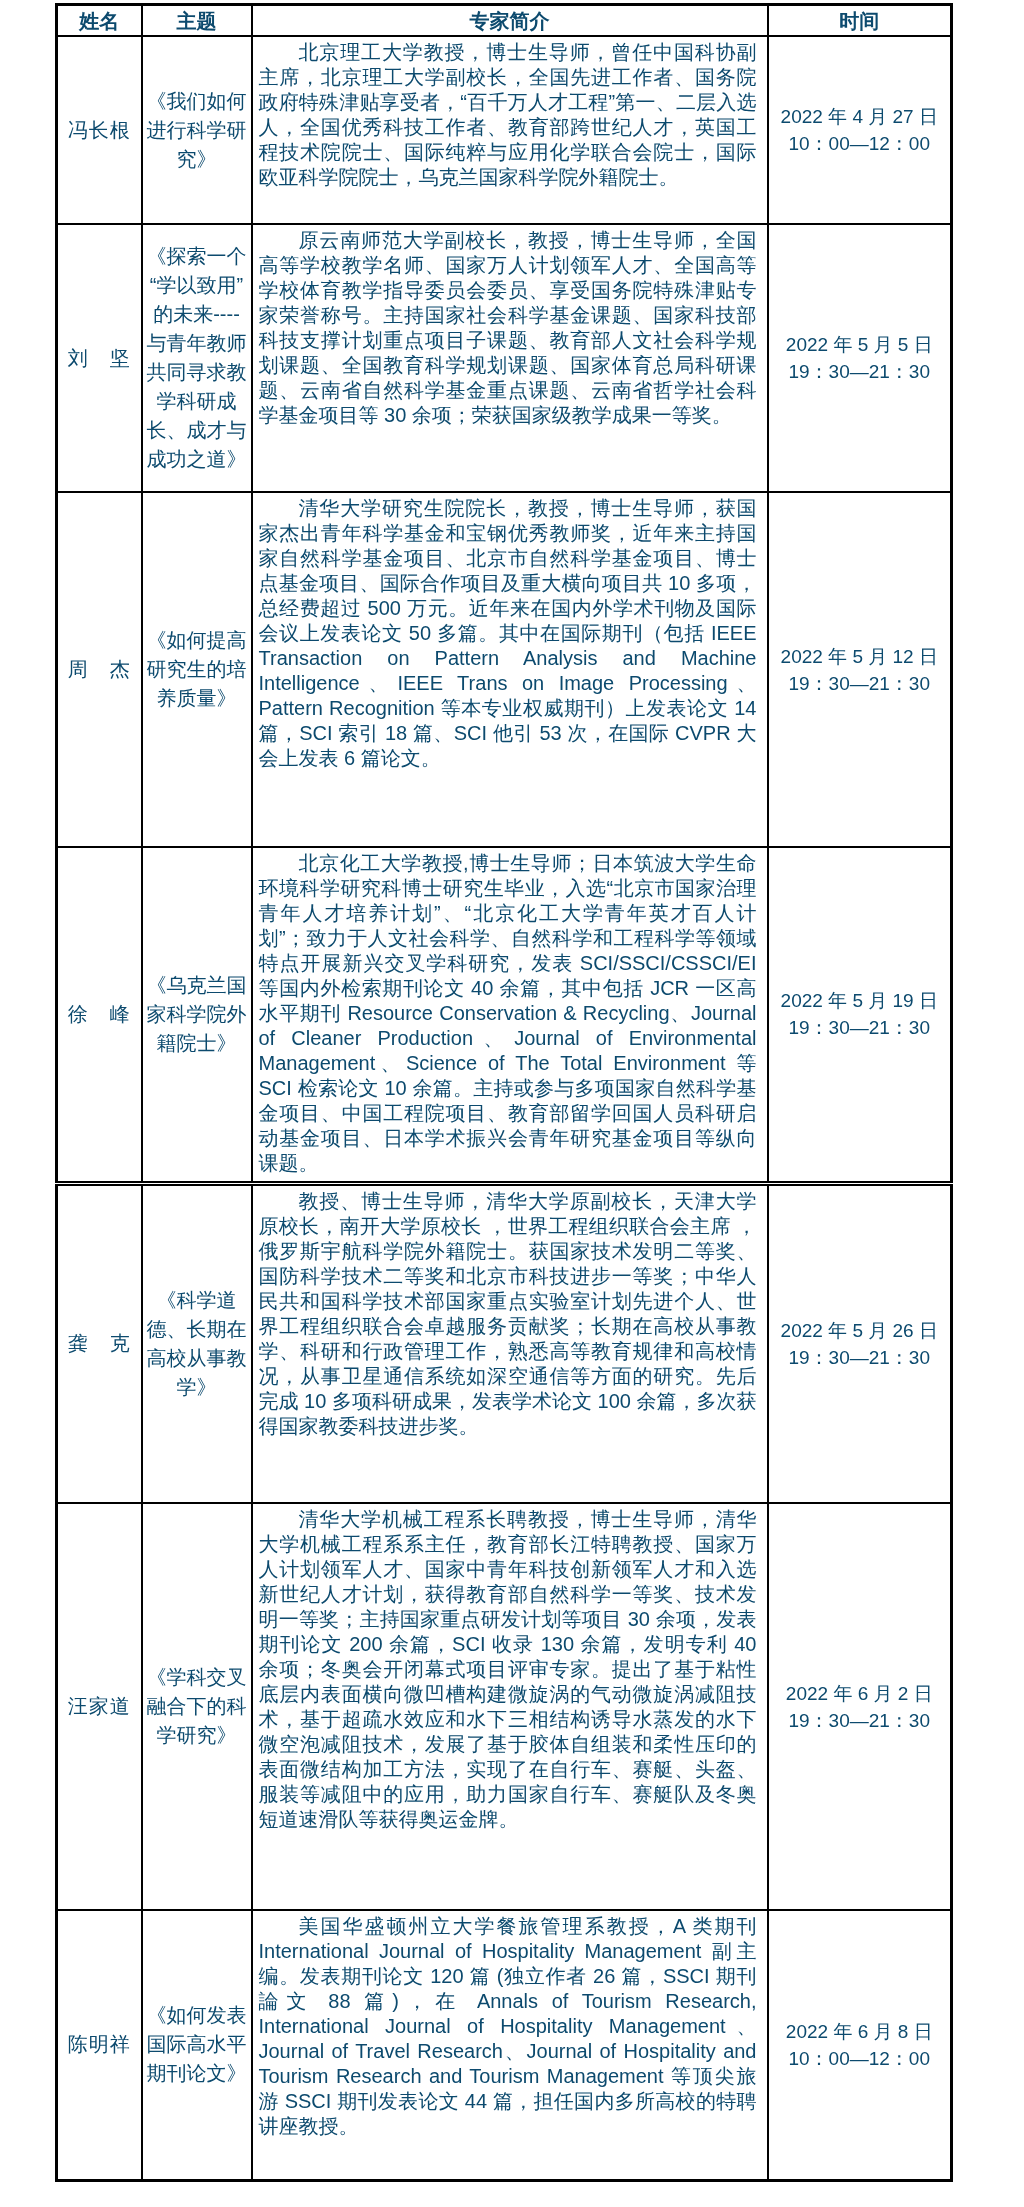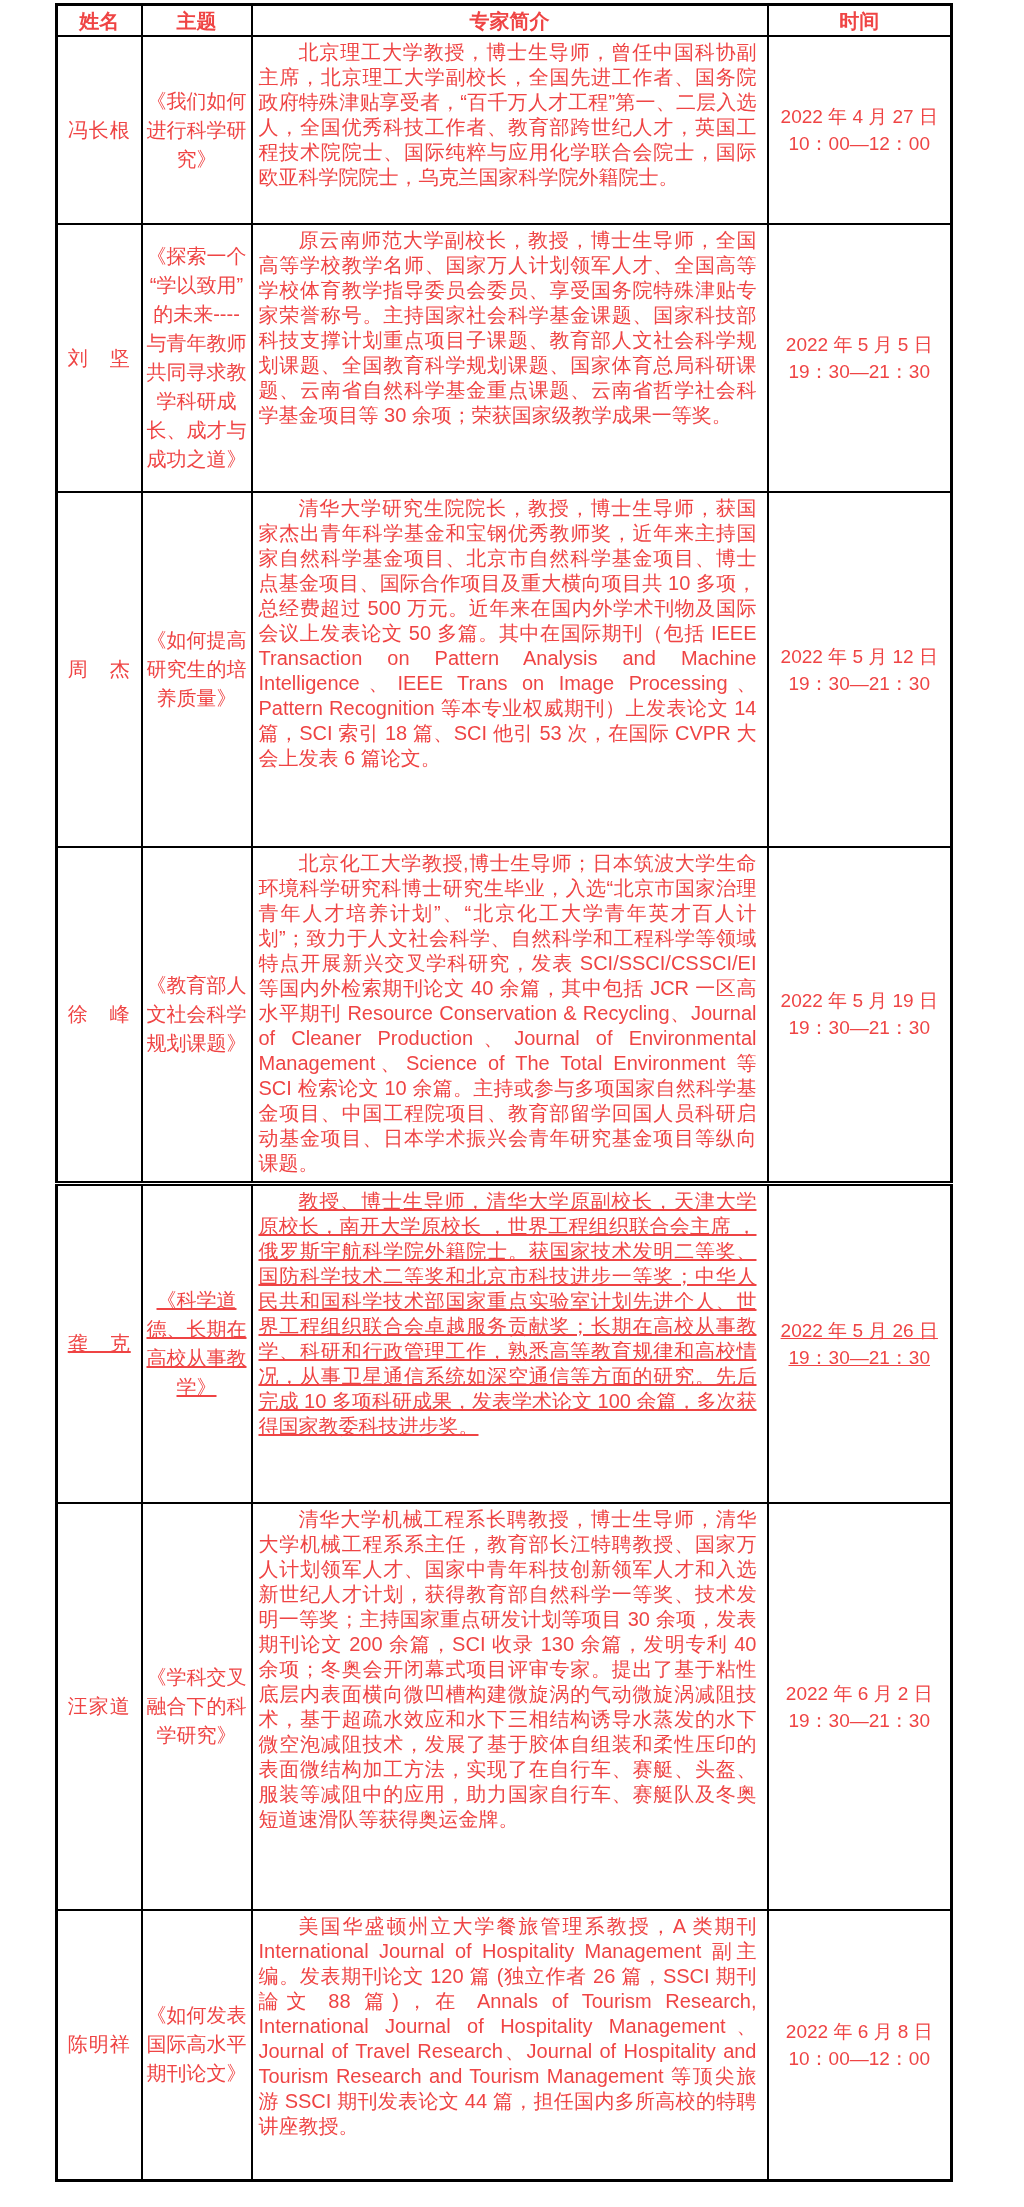--- a/index.html
+++ b/index.html
@@ -21,21 +21,21 @@
     left:55px;
     top:3px;
     width:895px;
     border-collapse:collapse;
     table-layout:fixed;
     border:3px solid #000;
   }
   th,td{
     border:2px solid #000;
     font-size:20px;
-    color:#ef4444;
+    color:#0c4a6e;
     word-break:break-word;
     margin-left:45px;
   }
   thead th{
     font-weight:bold;
     text-align:center;
     vertical-align:middle;
     height:27px;
     padding:1px 2px;
     line-height:24px;
@@ -61,21 +61,20 @@
   }
   td.c-time{
     text-align:center;
     vertical-align:middle;
     padding:8px;
     line-height:27px;
     font-size:19px;
   }
   tr.page-break td{
     border-top:5px double #000;
-    text-decoration:underline;
   }
 </style>
 </head>
 <body>
 
 <div class="page">
   <table class="schedule">
     <colgroup>
       <col style="width:85px">
       <col style="width:110px">
@@ -116,21 +115,21 @@
     <td class="c-topic">《如何提高研究生的培养质量》</td>
     <td class="c-bio">清华大学研究生院院长，教授，博士生导师，获国家杰出青年科学基金和宝钢优秀教师奖，近年来主持国家自然科学基金项目、北京市自然科学基金项目、博士点基金项目、国际合作项目及重大横向项目共 10 多项，总经费超过 500 万元。近年来在国内外学术刊物及国际会议上发表论文 50 多篇。其中在国际期刊（包括 IEEE Transaction on Pattern Analysis and Machine Intelligence、IEEE Trans on Image Processing、Pattern Recognition 等本专业权威期刊）上发表论文 14 篇，SCI 索引 18 篇、SCI 他引 53 次，在国际 CVPR 大会上发表 6 篇论文。</td>
     <td class="c-time">
       <div class="date-line">2022 年 5 月 12 日</div>
       <div class="time-line">19：30—21：30</div>
     </td>
   </tr>
 
   <tr style="height: 336px;">
     <td class="c-name">徐　峰</td>
-    <td class="c-topic">《教育部人文社会科学规划课题》</td>
+    <td class="c-topic">《乌克兰国家科学院外籍院士》</td>
     <td class="c-bio">北京化工大学教授,博士生导师；日本筑波大学生命环境科学研究科博士研究生毕业，入选“北京市国家治理青年人才培养计划”、“北京化工大学青年英才百人计划”；致力于人文社会科学、自然科学和工程科学等领域特点开展新兴交叉学科研究，发表 SCI/SSCI/CSSCI/EI 等国内外检索期刊论文 40 余篇，其中包括 JCR 一区高水平期刊 Resource Conservation &amp; Recycling、Journal of Cleaner Production、Journal of Environmental Management、Science of The Total Environment 等 SCI 检索论文 10 余篇。主持或参与多项国家自然科学基金项目、中国工程院项目、教育部留学回国人员科研启动基金项目、日本学术振兴会青年研究基金项目等纵向课题。</td>
     <td class="c-time">
       <div class="date-line">2022 年 5 月 19 日</div>
       <div class="time-line">19：30—21：30</div>
     </td>
   </tr>
 
   <tr class="page-break" style="height: 320px;">
     <td class="c-name">龚　克</td>
     <td class="c-topic">《科学道德、长期在高校从事教学》</td>

